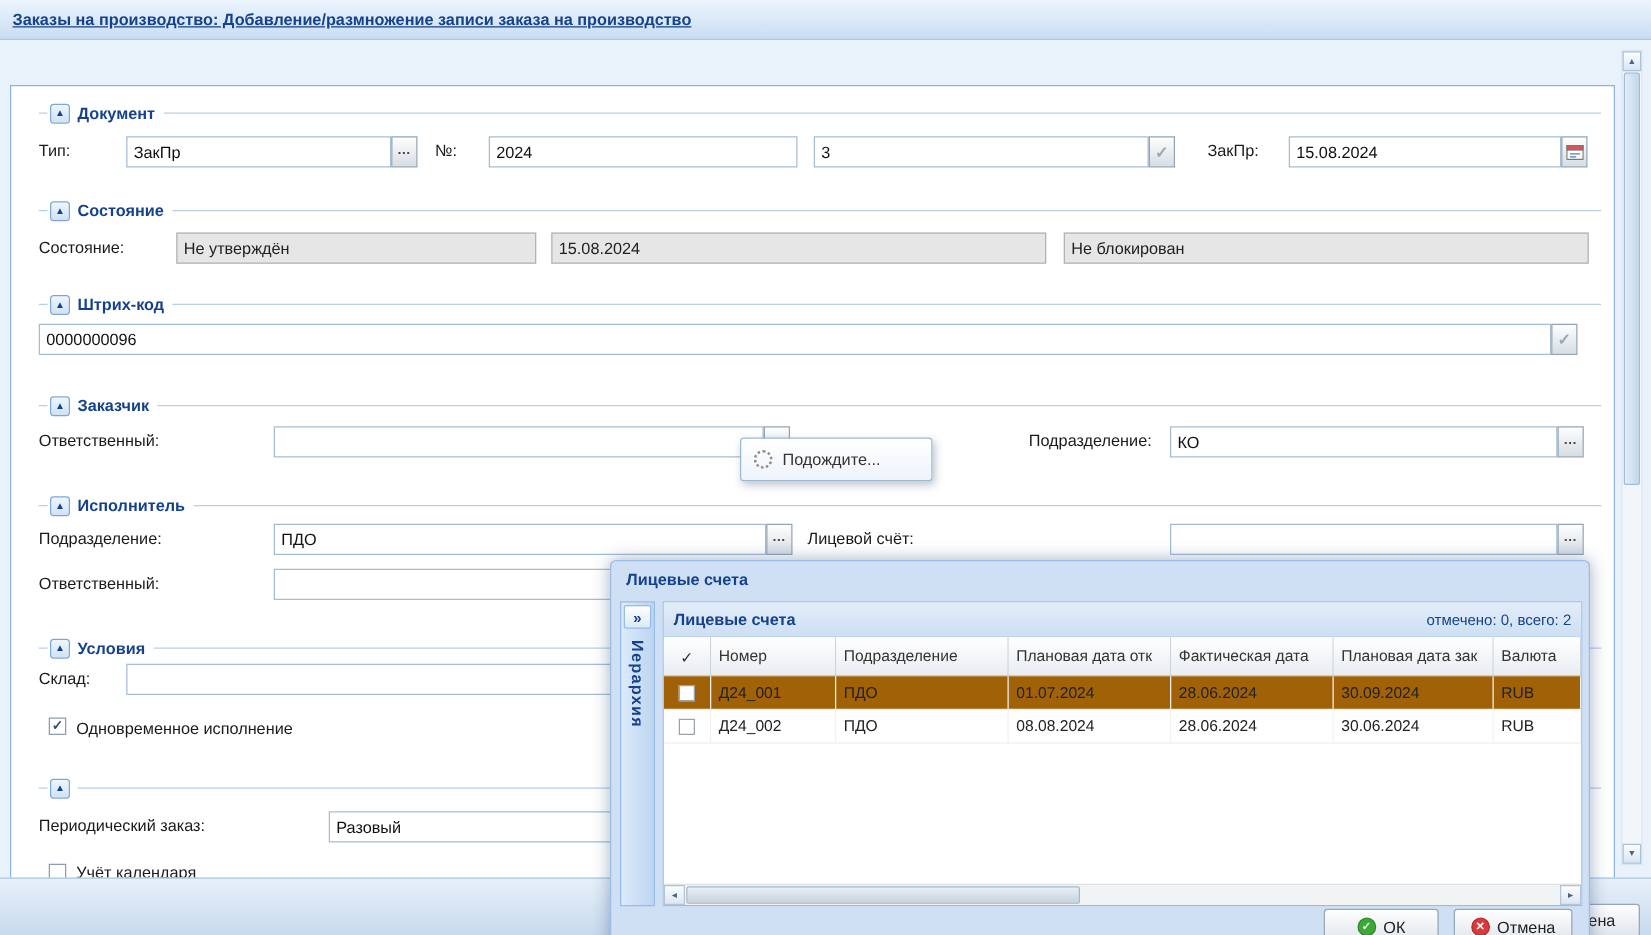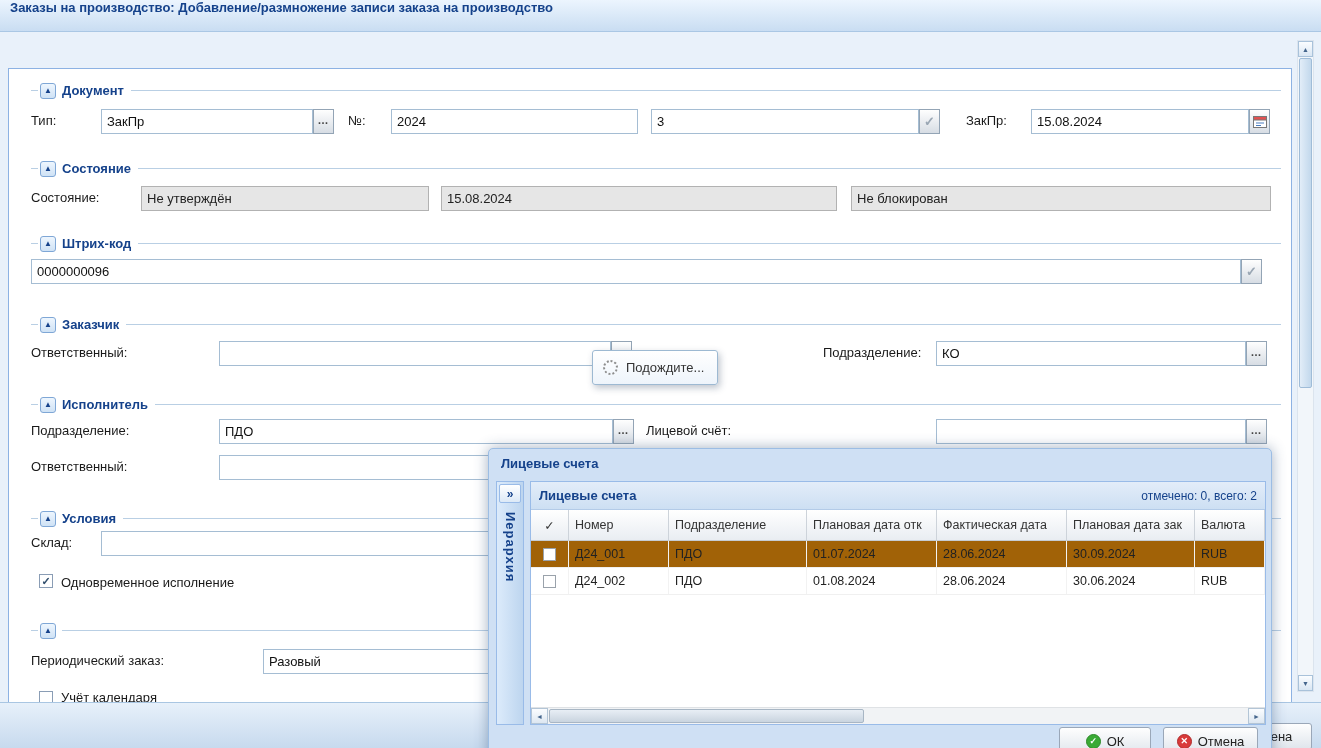--- a/index.html
+++ b/index.html
@@ -3,21 +3,21 @@
 <meta charset="utf-8">
 <style>
   *{margin:0;padding:0;box-sizing:border-box;}
   html,body{width:1321px;height:748px;}
   body{font-family:"Liberation Sans",sans-serif;font-size:13px;color:#1a1a1a;}
   .screen{position:relative;width:1321px;height:748px;background:#e9f1fa;overflow:hidden;}
 
   
   .titlebar{position:absolute;left:0;top:0;width:1321px;height:32px;
     background:linear-gradient(#ecf5fe,#c9ddf2);border-bottom:1px solid #aac7e4;
-    display:flex;padding:0 10px;font-weight:bold;color:#15428b;font-size:13px;}
+    display:flex;align-items:center;padding:0 10px;font-weight:bold;color:#15428b;font-size:13px;text-decoration:underline;}
 
   
   .tabstrip{position:absolute;left:10px;top:40px;height:29px;display:flex;gap:4px;z-index:5;}
   .tab{height:27px;padding:0 17px;display:flex;align-items:center;font-weight:bold;color:#15428b;
     background:linear-gradient(#eaf4ff,#cde1f7);border:1px solid #8db2e3;border-bottom:none;
     border-radius:5px 5px 0 0;font-size:13px;cursor:pointer;}
   .tab.active{background:#fff;height:29px;}
 
   
   .content{position:absolute;left:8px;top:68px;width:1284px;height:634px;background:#fff;
@@ -56,21 +56,21 @@
   
   .vscroll{position:absolute;left:1297px;top:40px;width:17px;height:652px;background:#f2f6fa;
     border:1px solid #dbe4ee;}
   .sbtn{position:absolute;left:0;width:15px;height:16px;background:linear-gradient(#fbfdff,#d9e6f3);
     border:1px solid #a9c2da;display:flex;align-items:center;justify-content:center;
     font-size:7px;color:#44658c;cursor:pointer;}
   .vthumb{position:absolute;left:1px;top:17px;width:13px;height:330px;
     background:linear-gradient(90deg,#e2edf8,#c2d8ec);border:1px solid #9fbcd8;border-radius:2px;cursor:pointer;}
 
   
-  .wait-tip{position:absolute;left:592px;top:350px;width:126px;height:35px;z-index:60;
+  .wait-tip{position:absolute;left:592px;top:350px;width:154px;height:35px;z-index:60;
     background:linear-gradient(#ffffff,#eef4fb);border:1px solid #9db9d2;border-radius:3px;
     box-shadow:2px 3px 7px rgba(40,60,90,.3);display:flex;align-items:center;padding:0 10px;gap:8px;}
   .spinner{width:15px;height:15px;border:2px dotted #8d8d8d;border-radius:50%;flex:0 0 auto;}
   .wait-text{font-size:13px;color:#333;white-space:nowrap;}
 
   
   .popup{position:absolute;left:488px;top:448px;width:784px;height:312px;z-index:100;
     background:#cfe0f4;border:1px solid #9cbde4;border-radius:5px 5px 0 0;
     box-shadow:0 0 14px rgba(50,80,120,.45);}
   .popup-header{position:absolute;left:0;top:0;right:0;height:28px;display:flex;align-items:center;
@@ -308,21 +308,21 @@
         <div class="col c-fa">28.06.2024</div>
         <div class="col c-pc">30.09.2024</div>
         <div class="col c-cur">RUB</div>
       </div>
       <div class="row" style="top:86px;">
         <div class="col c-chk">
             <span class="gcb"></span>
           </div>
         <div class="col c-num">Д24_002</div>
         <div class="col c-dep">ПДО</div>
-        <div class="col c-po">01.08.2024</div>
+        <div class="col c-po">08.08.2024</div>
         <div class="col c-fa">28.06.2024</div>
         <div class="col c-pc">30.06.2024</div>
         <div class="col c-cur">RUB</div>
       </div>
 
       <div class="hscroll">
         <div class="hbtn" style="left:0;">
             <span>◄</span>
           </div>
         <div class="hthumb"></div>

